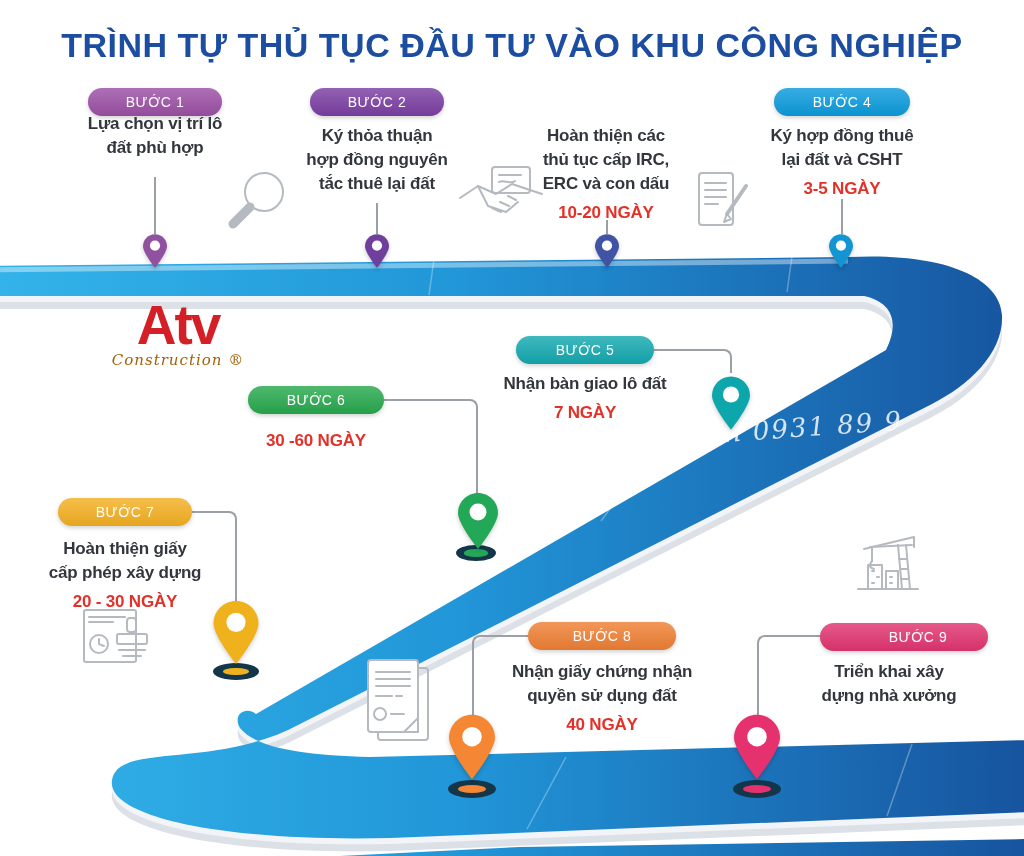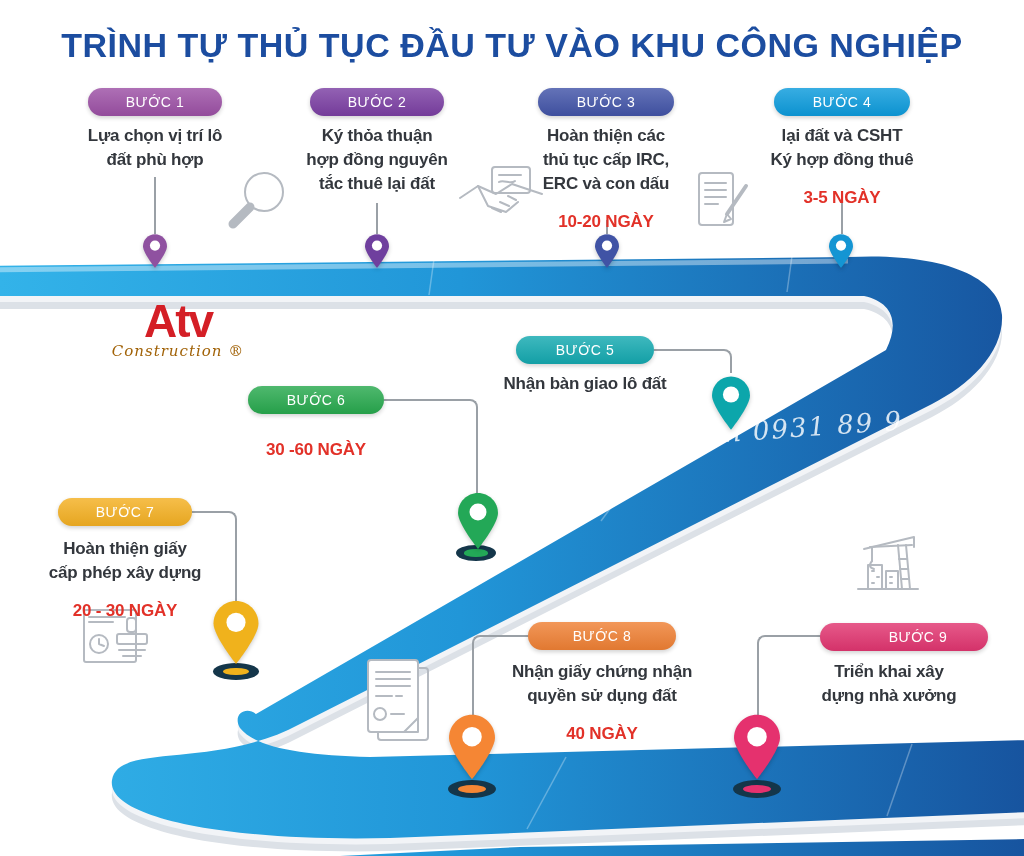--- a/index.html
+++ b/index.html
@@ -7,32 +7,32 @@
          font-family:"Liberation Sans","DejaVu Sans",sans-serif;}
   .abs{position:absolute;}
   #title{left:0;top:14px;width:1024px;text-align:center;font-size:34px;font-weight:800;
          color:#1c4da0;letter-spacing:.5px;margin-top:12px;}
   .badge{height:28px;line-height:28px;border-radius:14px;text-align:center;color:#fff;
          font-size:14px;font-weight:400;letter-spacing:.6px;
          background-image:linear-gradient(rgba(255,255,255,.18),rgba(0,0,0,.06));
          box-shadow:0 2px 4px rgba(0,0,0,.18);}
   .step-text{text-align:center;color:#33373d;font-size:17px;font-weight:600;line-height:24px;
              letter-spacing:-.2px;}
-  .duration{color:#e23128;font-weight:700;margin-top:14px;}
+  .duration{color:#e23128;font-weight:700;margin-top:5px;}
   .conn{border-color:#9aa0a6;border-style:solid;border-width:0;}
   .conn.v{border-left-width:2px;}
   .conn.tr{border-top-width:2px;border-right-width:2px;border-top-right-radius:8px;}
   .conn.tl{border-top-width:2px;border-left-width:2px;border-top-left-radius:8px;}
   .pin{filter:drop-shadow(0 2px 2px rgba(0,0,0,.2));}
   .pin-base{background:#14364a;border-radius:50%;display:flex;align-items:center;justify-content:center;}
   .pin-base-inner{width:58%;height:45%;border-radius:50%;}
   #watermark{font-family:"DejaVu Serif",serif;font-style:italic;font-size:26px;
              color:rgba(255,255,255,.82);letter-spacing:2px;transform:rotate(-4deg);white-space:nowrap;}
   .logo{text-align:center;}
-  .logo-main{font-size:46px;font-weight:900;color:#d41f26;line-height:1;letter-spacing:-2px;}
+  .logo-main{font-size:55px;font-weight:900;color:#d41f26;line-height:1;letter-spacing:-2px;}
   .logo-sub{font-family:"DejaVu Serif",serif;font-style:italic;font-size:15px;color:#a16207;
             letter-spacing:1px;margin-top:-2px;}
   .gicon{stroke:#b5bac1;fill:none;stroke-width:2;stroke-linecap:round;stroke-linejoin:round;}
 </style>
 </head>
 <body>
 
 <div id="stage">
 
   <svg class="abs" style="left:0;top:0" width="1024" height="856" viewBox="0 0 1024 856">
@@ -181,56 +181,56 @@
     <path d="M20 56 C20 56 0 31 0 20 C0 9 9 0 20 0 C31 0 40 9 40 20 C40 31 20 56 20 56 Z" fill="#f58634"></path>
       <circle cx="20" cy="19" r="8.5" fill="#fff"></circle>
     </svg>
   <svg class="abs pin" style="left:734px;top:714px" width="46" height="66" viewBox="0 0 40 56">
     <path d="M20 56 C20 56 0 31 0 20 C0 9 9 0 20 0 C31 0 40 9 40 20 C40 31 20 56 20 56 Z" fill="#e5316e"></path>
       <circle cx="20" cy="19" r="8.5" fill="#fff"></circle>
     </svg>
 
   <div class="abs badge" style="left: 88px; top: 88px; width: 134px; background-color: rgb(156, 80, 165);">BƯỚC 1</div>
   <div class="abs badge" style="left: 310px; top: 88px; width: 134px; background-color: rgb(123, 63, 163); text-align: center;">BƯỚC 2</div>
-  <div class="abs badge" style="left: 538px; top: 88px; width: 136px; background-color: rgb(66, 84, 168);">BƯỚC 3</div>
   <div class="abs badge" style="left: 774px; top: 88px; width: 136px; background-color: rgb(12, 155, 220);">BƯỚC 4</div>
   <div class="abs badge" style="left: 516px; top: 336px; width: 138px; background-color: rgb(20, 169, 176);">BƯỚC 5</div>
   <div class="abs badge" style="left: 248px; top: 386px; width: 136px; background-color: rgb(40, 169, 78);">BƯỚC 6</div>
   <div class="abs badge" style="left: 58px; top: 498px; width: 134px; background-color: rgb(244, 176, 34);">BƯỚC 7</div>
   <div class="abs badge" style="left: 528px; top: 622px; width: 148px; background-color: rgb(239, 128, 52);">BƯỚC 8</div>
   <div class="abs badge" style="left: 820px; top: 623px; width: 140px; background-color: rgb(225, 53, 112); padding-left: 28px;">BƯỚC 9</div>
 
-  <div class="abs step-text" style="left:45px;top:124px;width:220px">
+  <div class="abs step-text" style="left:45px;top:112px;width:220px">
     <div>Lựa chọn vị trí lô</div>
       <div>đất phù hợp</div>
       <div></div>
     <div class="duration"></div>
   </div>
   <div class="abs step-text" style="left:267px;top:124px;width:220px">
     <div>Ký thỏa thuận</div>
       <div>hợp đồng nguyên</div>
       <div>tắc thuê lại đất</div>
     <div class="duration"></div>
   </div>
   <div class="abs step-text" style="left:496px;top:124px;width:220px">
     <div>Hoàn thiện các</div>
       <div>thủ tục cấp IRC,</div>
       <div>ERC và con dấu</div>
     <div class="duration">10-20 NGÀY</div>
   </div>
   <div class="abs step-text" style="left:732px;top:124px;width:220px">
-    <div>lại đất và CSHT</div>
-      <div>Ký hợp đồng thuê</div>
+    <div>Ký hợp đồng thuê</div>
+      <div>lại đất và CSHT</div>
       <div></div>
     <div class="duration">3-5 NGÀY</div>
   </div>
   <div class="abs step-text" style="left:465px;top:372px;width:240px">
     <div>Nhận bàn giao lô đất</div>
       <div></div>
       <div></div>
+    <div class="duration">7 NGÀY</div>
   </div>
   <div class="abs step-text" style="left:186px;top:424px;width:260px">
       <div></div>
     <div class="duration">30 -60 NGÀY</div>
   </div>
   <div class="abs step-text" style="left:13px;top:537px;width:224px">
     <div>Hoàn thiện giấy</div>
       <div>cấp phép xây dựng</div>
       <div></div>
     <div class="duration">20 - 30 NGÀY</div>

